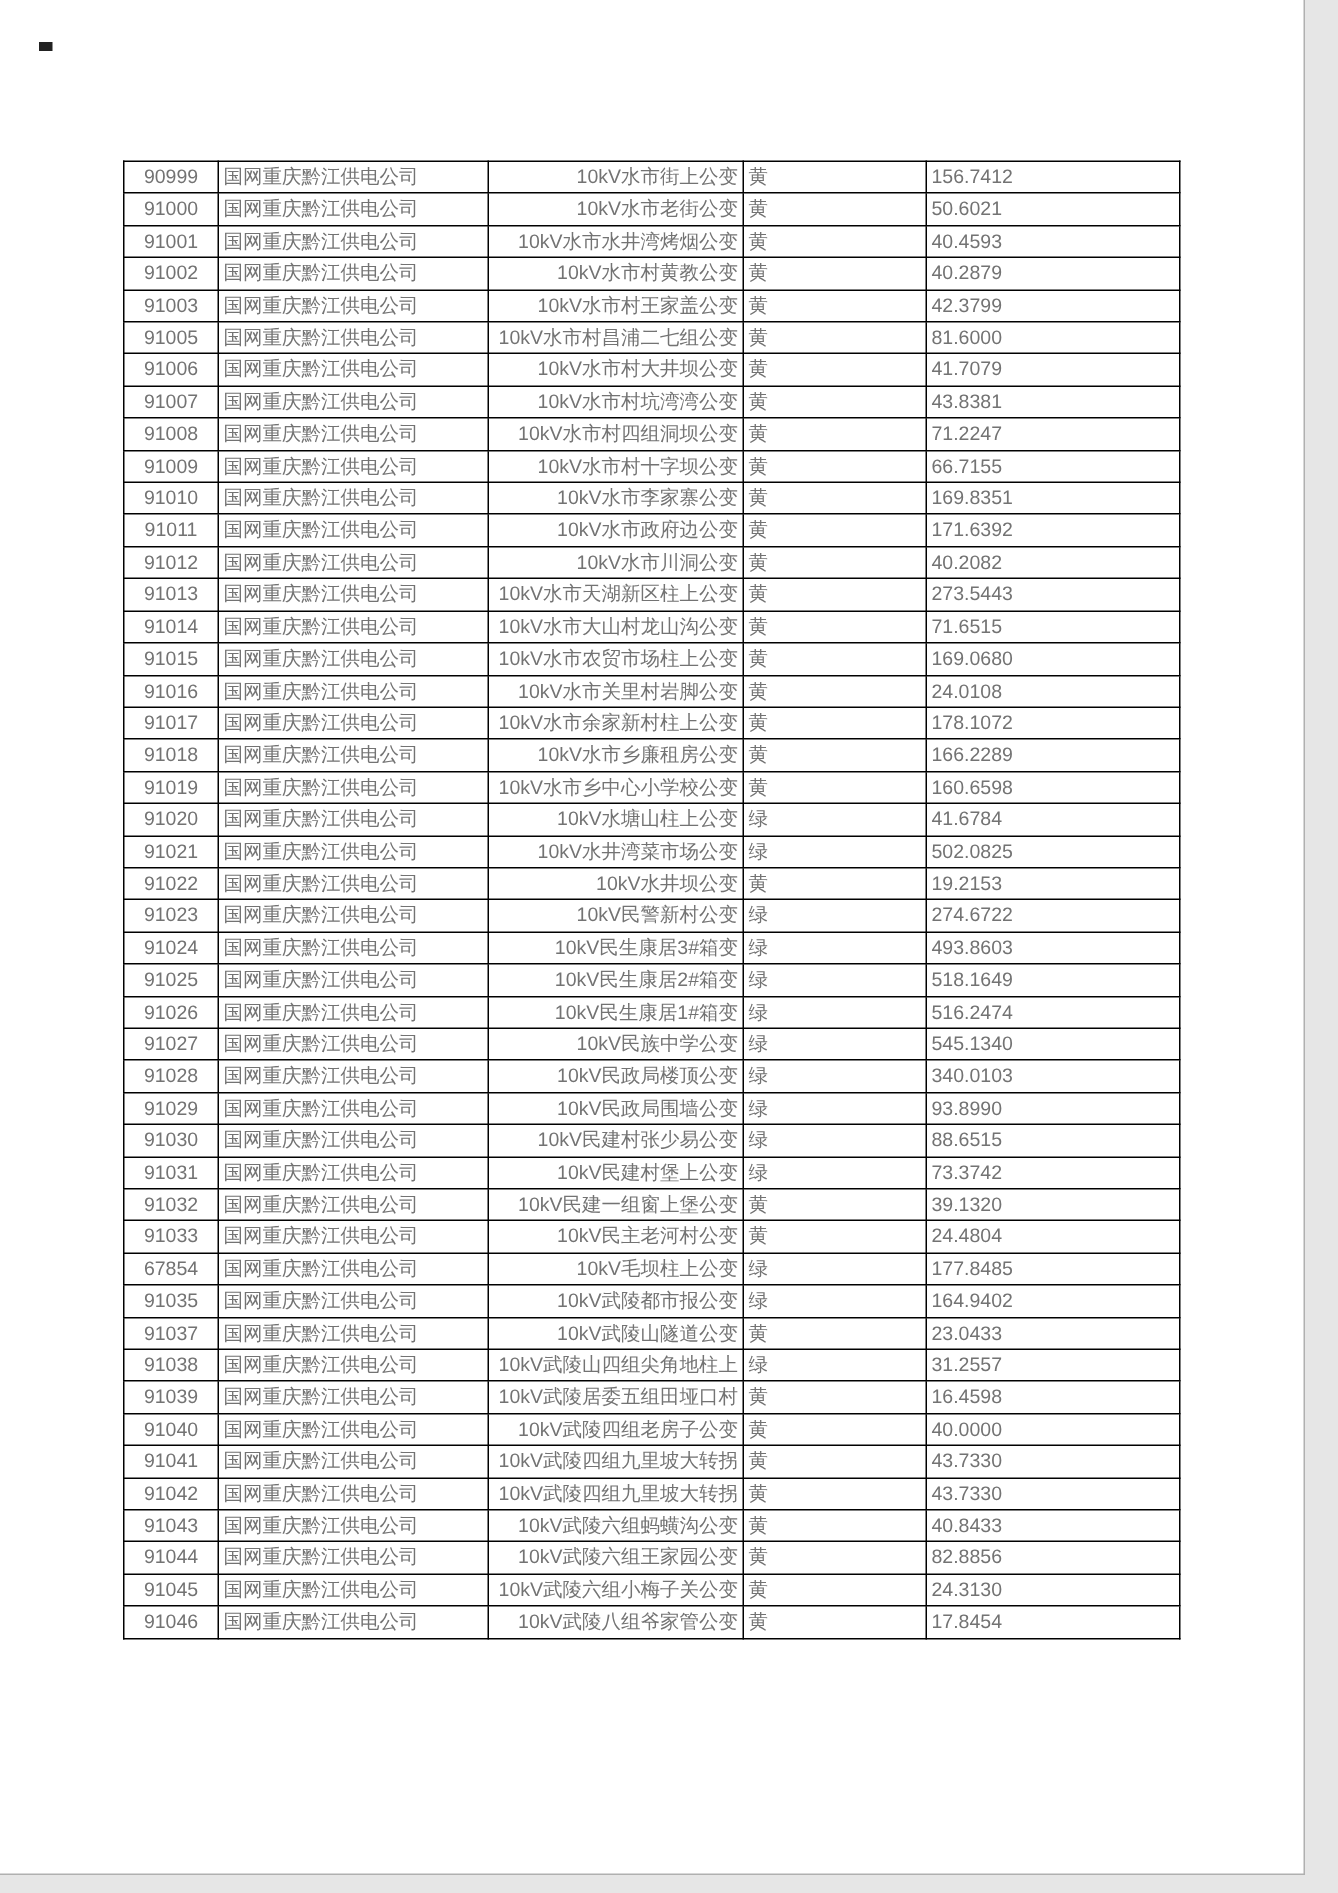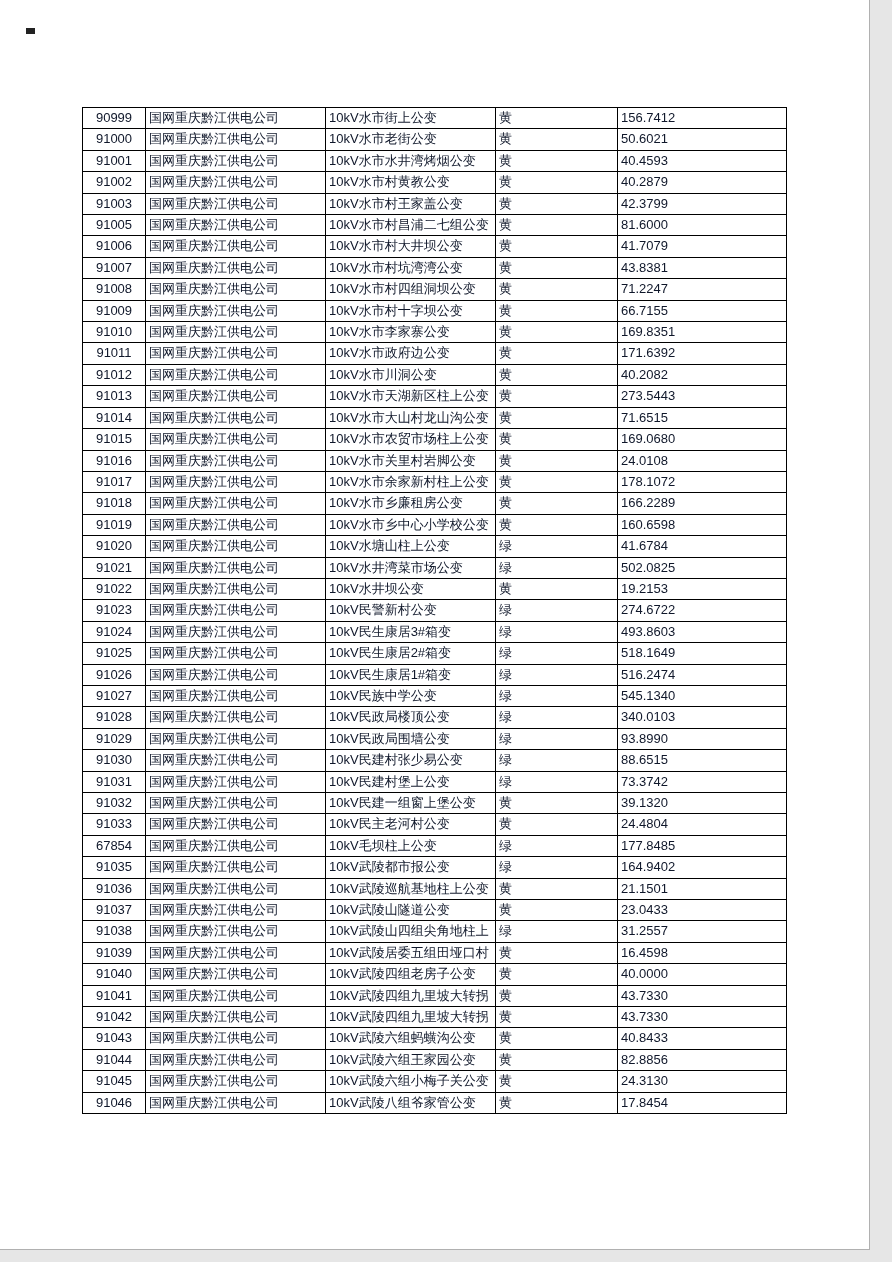--- a/index.html
+++ b/index.html
@@ -33,33 +33,33 @@
     background: #222;
   }
   table.data-table {
     position: absolute;
     left: 82px;
     top: 107px;
     width: 704px;
     border-collapse: collapse;
     table-layout: fixed;
     font-size: 13px;
-    color: #0f172a;
+    color: #737373;
   }
   table.data-table td {
     border: 1px solid #000;
     height: 20.4px;
     padding: 0 3px;
     overflow: hidden;
     white-space: nowrap;
     line-height: 20.4px;
   }
   td.c0 { text-align: center; }
   td.c1 { text-align: left; font-family: Liberation Serif, serif; }
-  td.c2 { text-align: left; }
+  td.c2 { text-align: right; }
   td.c3 { text-align: left; padding-left: 4px; }
   td.c4 { text-align: left; padding-right: 45px; }
 </style>
 </head>
 <body>
 
 <div class="page">
   <div class="artifact"></div>
 
   <table class="data-table">
@@ -317,27 +317,20 @@
           <td class="c4">177.8485</td>
         </tr>
         <tr>
           <td class="c0">91035</td>
           <td class="c1">国网重庆黔江供电公司</td>
           <td class="c2">10kV武陵都市报公变</td>
           <td class="c3">绿</td>
           <td class="c4">164.9402</td>
         </tr>
         <tr>
-          <td class="c0">91036</td>
-          <td class="c1">国网重庆黔江供电公司</td>
-          <td class="c2">10kV武陵巡航基地柱上公变</td>
-          <td class="c3">黄</td>
-          <td class="c4">21.1501</td>
-        </tr>
-        <tr>
           <td class="c0">91037</td>
           <td class="c1">国网重庆黔江供电公司</td>
           <td class="c2">10kV武陵山隧道公变</td>
           <td class="c3">黄</td>
           <td class="c4">23.0433</td>
         </tr>
         <tr>
           <td class="c0">91038</td>
           <td class="c1">国网重庆黔江供电公司</td>
           <td class="c2">10kV武陵山四组尖角地柱上</td>

